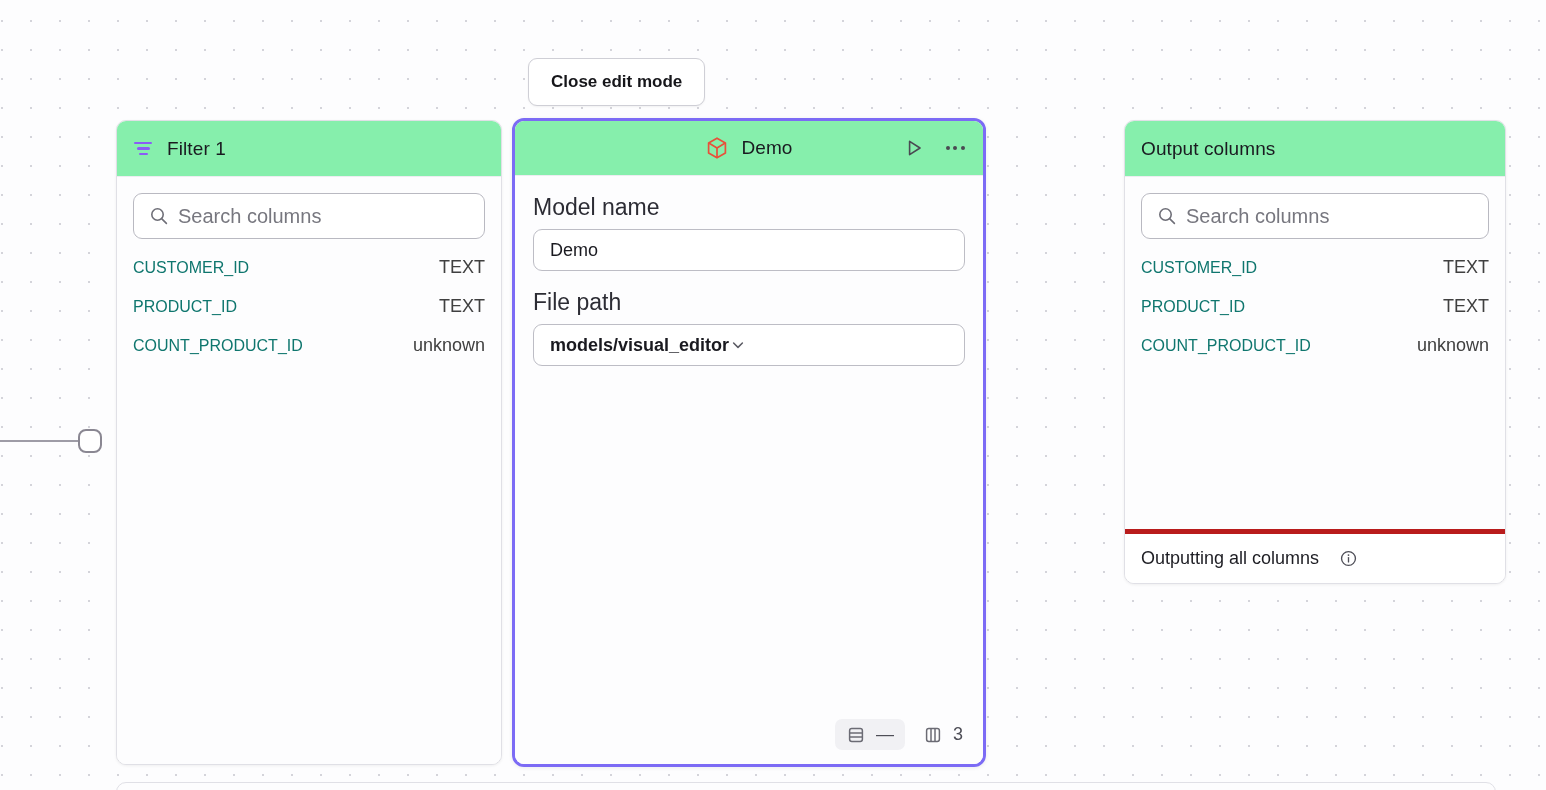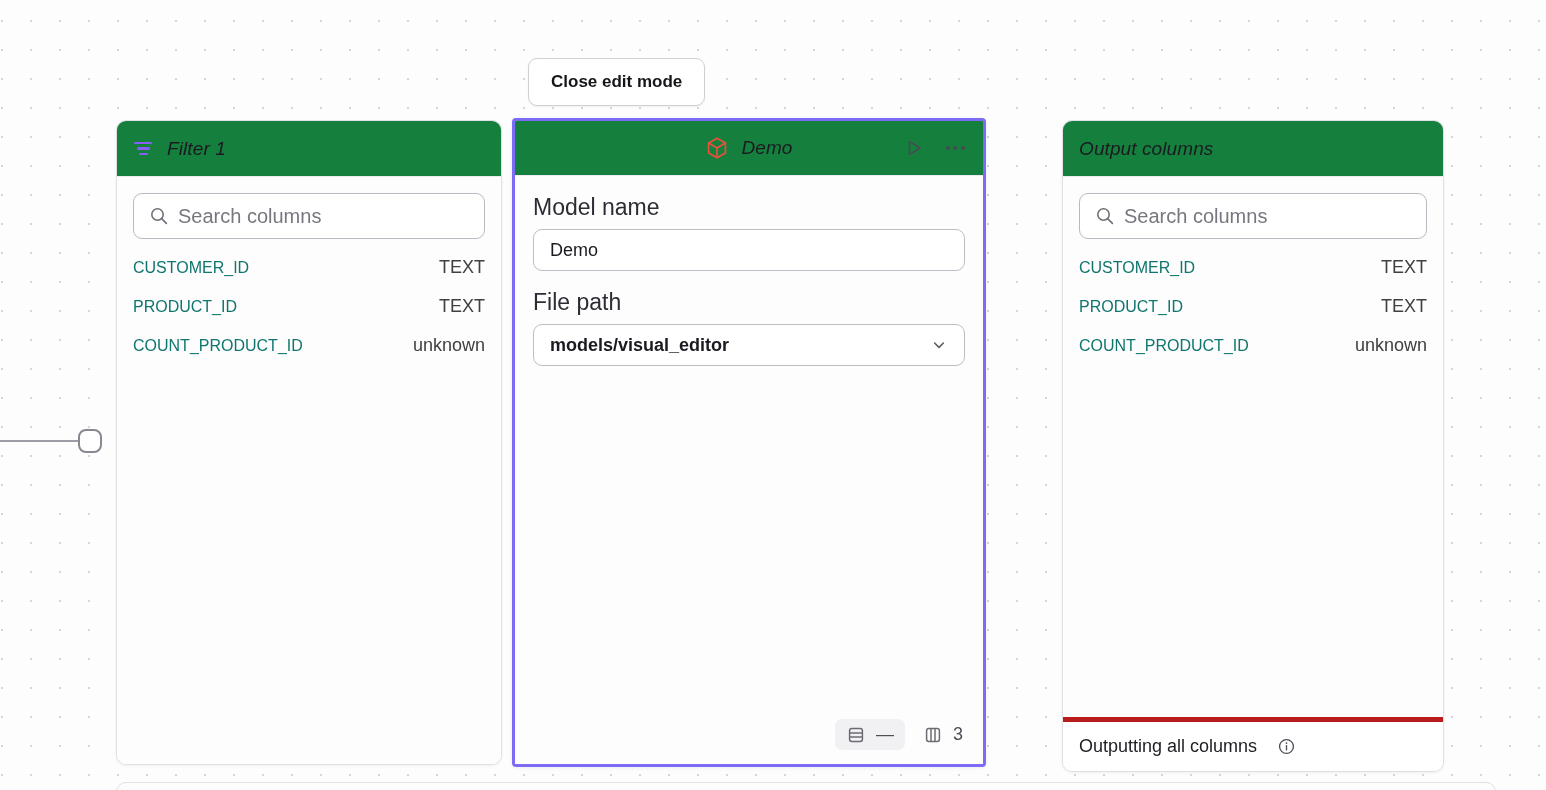--- a/index.html
+++ b/index.html
@@ -76,22 +76,21 @@
     flex-direction: column;
     overflow: hidden;
   }
   .node-header {
     height: 56px;
     flex: 0 0 56px;
     display: flex;
     align-items: center;
     padding: 0 16px;
     border-bottom: 1px solid #ededf1;
-    background: #15803d;
-    font-style: italic;
+    background: #86efac;
   }
   .node-body {
     flex: 1 1 auto;
     background: #fdfdfe;
     display: flex;
     flex-direction: column;
     min-height: 0;
     overflow: hidden;
   }
 
@@ -178,21 +177,21 @@
     white-space: nowrap;
   }
 
   
   #node-model {
     left: 512px;
     top: 118px;
     width: 474px;
     height: 649px;
     border: 3px solid #7C6BF5;
-    border-radius: 4px;
+    border-radius: 12px;
     box-shadow: 0 1px 4px rgba(16,16,24,0.07);
   }
   #node-model .node-header {
     position: relative;
     justify-content: center;
     height: 55px;
     flex: 0 0 55px;
   }
   .model-title-group {
     display: flex;
@@ -242,21 +241,20 @@
     font-family: "Liberation Sans", sans-serif;
     font-size: 18px;
     color: #1a1a20;
     padding: 0 16px;
     outline: 0;
     display: flex;
     align-items: center;
   }
   .text-input { margin-bottom: 18px; }
   .select-input {
-    justify-content: space-between;
     cursor: pointer;
     font-weight: bold;
   }
 
   
   .model-footer {
     flex: 0 0 auto;
     display: flex;
     align-items: center;
     justify-content: flex-end;
@@ -277,24 +275,24 @@
     gap: 10px;
     padding: 5px 4px;
   }
   .meta-value {
     font-size: 18px;
     color: #4e4e57;
   }
 
   
   #node-output {
-    left: 1062px;
+    left: 1124px;
     top: 120px;
     width: 382px;
-    height: 652px;
+    height: 464px;
   }
   .output-footer {
     flex: 0 0 auto;
     border-top: 5px solid #b91c1c;
     background: #ffffff;
     height: 54px;
     display: flex;
     align-items: center;
     gap: 20px;
     padding: 0 16px;

